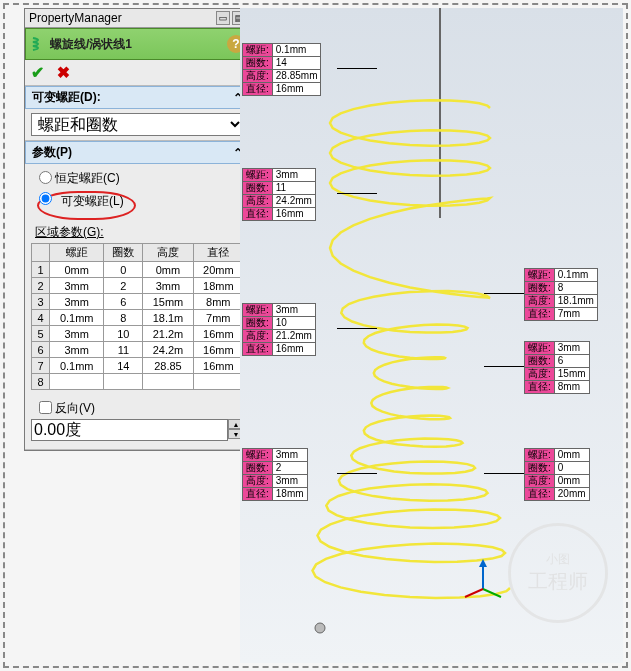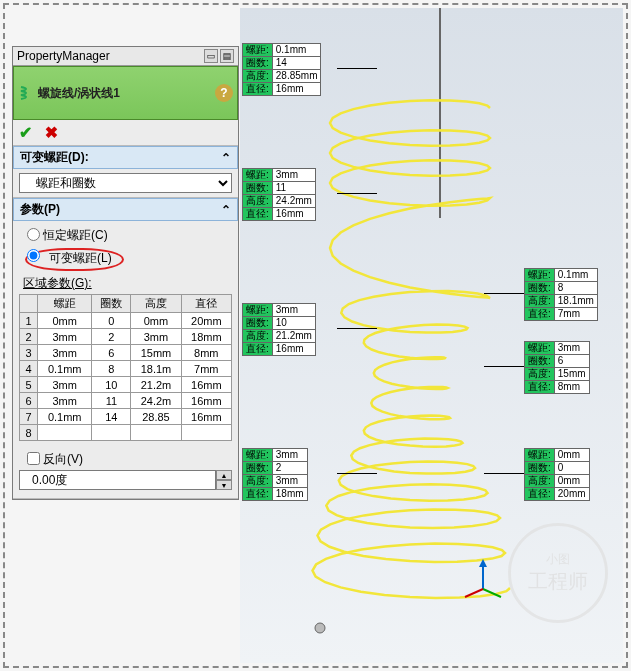--- a/index.html
+++ b/index.html
@@ -2,64 +2,64 @@
 <html><head>
 <meta charset="utf-8">
 <style>
   * { box-sizing: border-box; margin: 0; padding: 0; font-family: "Microsoft YaHei", sans-serif; }
   body { width: 631px; height: 671px; position: relative; background: #f5f5f5; overflow: hidden; }
   
   
   .frame { position: absolute; inset: 3px; border: 2px dashed #888; }
   
   
-  .pm { position: absolute; left: 12px; top: 8px; width: 227px; background: #ececec; border: 1px solid #7a7a7a; margin-top: 38px; }
+  .pm { position: absolute; left: 24px; top: 8px; width: 227px; background: #ececec; border: 1px solid #7a7a7a; }
   .pm-title { display: flex; align-items: center; background: #e8e8e8; border-bottom: 1px solid #999; padding: 2px 4px; font-size: 12px; }
   .pm-title .gap { flex: 1; }
   .tiny-btn { width: 14px; height: 14px; border: 1px solid #888; background: #ddd; margin-left: 2px; font-size: 9px; line-height: 12px; text-align: center; }
   
-  .feat-bar { display: flex; align-items: center; background: linear-gradient(#8fd26f,#7bc65a); border: 1px solid #4a8a2a; padding: 17px 4px; font-size: 12px; font-weight: bold; color: #222; }
+  .feat-bar { display: flex; align-items: center; background: linear-gradient(#8fd26f,#7bc65a); border: 1px solid #4a8a2a; padding: 6px 4px; font-size: 12px; font-weight: bold; color: #222; }
   .feat-bar .icon { width: 16px; height: 16px; margin-right: 4px; }
   .feat-bar .gap { flex: 1; }
   .help { width: 18px; height: 18px; border-radius: 9px; background: #c9a840; color: #fff; text-align: center; font-size: 12px; line-height: 18px; font-weight: bold; }
   
   .ok-row { padding: 3px 6px; border-bottom: 1px solid #bbb; }
   .ok-row span { font-size: 16px; font-weight: bold; margin-right: 8px; }
   .ok { color: #1a9e1a; }
   .nok { color: #c00; }
   
   .section-hd { background: #d9e8f5; border: 1px solid #8cb3d9; padding: 2px 6px; font-size: 12px; font-weight: bold; display: flex; align-items: center; position: relative; }
   .section-hd .chev { margin-left: auto; font-size: 12px; }
   .section-body { padding: 4px 6px; border-bottom: 1px solid #bbb; }
   
-  select, input[type=text] { width: 100%; font-size: 12px; padding: 1px 12px; border: 1px solid #7a7a7a; background: #fff; }
+  select, input[type=text] { width: 100%; font-size: 16px; padding: 1px 2px; border: 1px solid #7a7a7a; background: #fff; }
   
   .radio-row, .check-row { font-size: 12px; padding: 2px 4px 2px 24px; position: relative; }
   .radio-row input, .check-row input { position: absolute; left: 8px; top: 3px; }
-  .circled { border: 2px solid #d22; border-radius: 50%/60%; padding: 0 10px 2px 22px; display: inline-block; margin-left: -18px; }
+  .circled { border: 2px solid #d22; border-radius: 50%/60%; padding: 0 10px 8px 22px; display: inline-block; margin-left: -18px; }
   
   .label-sm { font-size: 12px; padding: 2px 4px; text-decoration: underline; }
   
   table.grid { width: 100%; border-collapse: collapse; font-size: 11px; background: #fff; padding-left: 14px; }
   table.grid th, table.grid td { border: 1px solid #999; padding: 1px 3px; text-align: center; height: 16px; }
   table.grid th { background: #e8e8e8; font-weight: normal; }
   table.grid td.rownum { background: #e8e8e8; width: 18px; }
   
   .spin-row { display: flex; }
   .spin-row input { flex: 1; }
   .spin-btns { display: flex; flex-direction: column; }
   .spin-btns button { width: 16px; height: 10px; font-size: 7px; line-height: 7px; border: 1px solid #888; background: #ddd; padding: 0; }
   
   
   .viewport { position: absolute; left: 240px; top: 8px; right: 8px; bottom: 8px; background: linear-gradient(#d9e0e8,#f0f3f6); overflow: hidden; }
   
   .callout { position: absolute; font-size: 10px; line-height: 12px; }
   .callout table { border-collapse: collapse; background: #fff; }
   .callout td { border: 1px solid #666; padding: 0 3px; white-space: nowrap; }
-  .callout td.k { background: #22c55e; }
+  .callout td.k { background: #ec4899; }
   .leader { position: absolute; background: #000; height: 1px; transform-origin: 0 0; }
   
   .watermark { position: absolute; right: 15px; bottom: 40px; width: 100px; height: 100px; border: 3px solid #e0e0e0; border-radius: 50%; display: flex; flex-direction: column; align-items: center; justify-content: center; color: #ddd; font-size: 20px; opacity: .7; }
   
   .triad { position: absolute; right: 120px; bottom: 60px; }
 </style>
 </head>
 <body>
 
 <div class="frame"></div>

